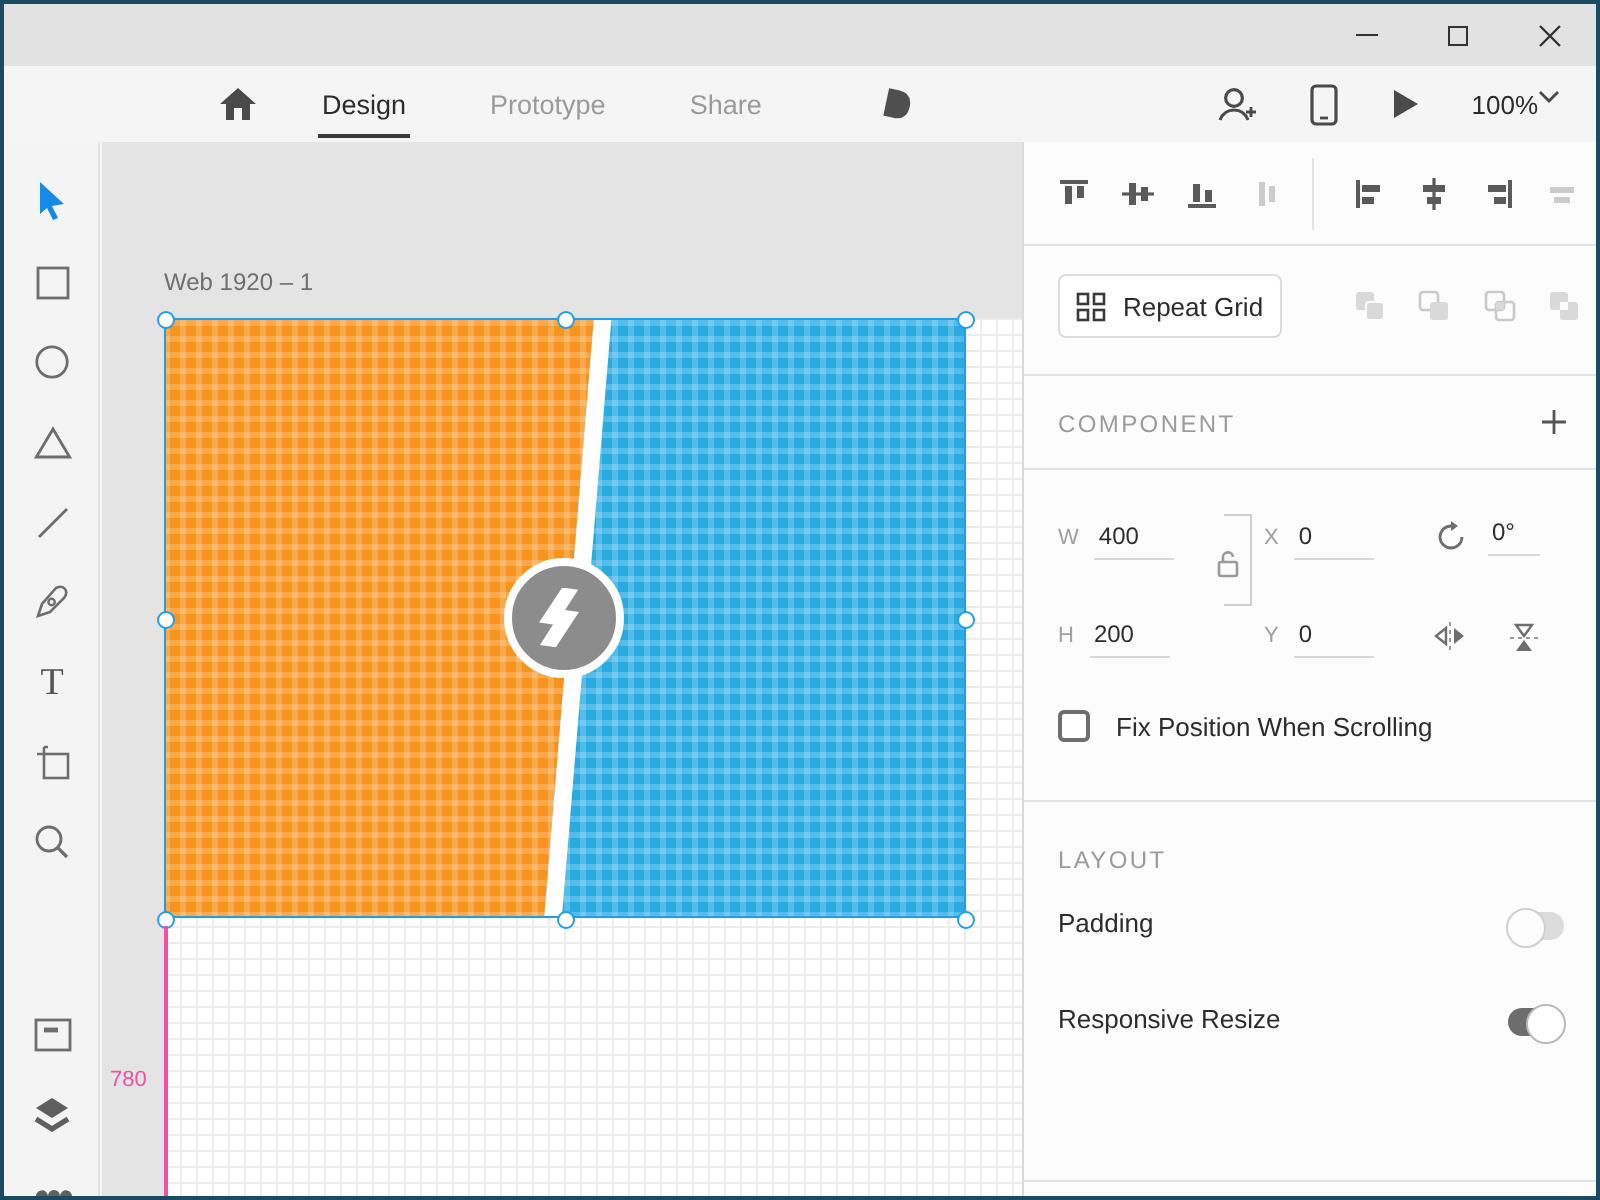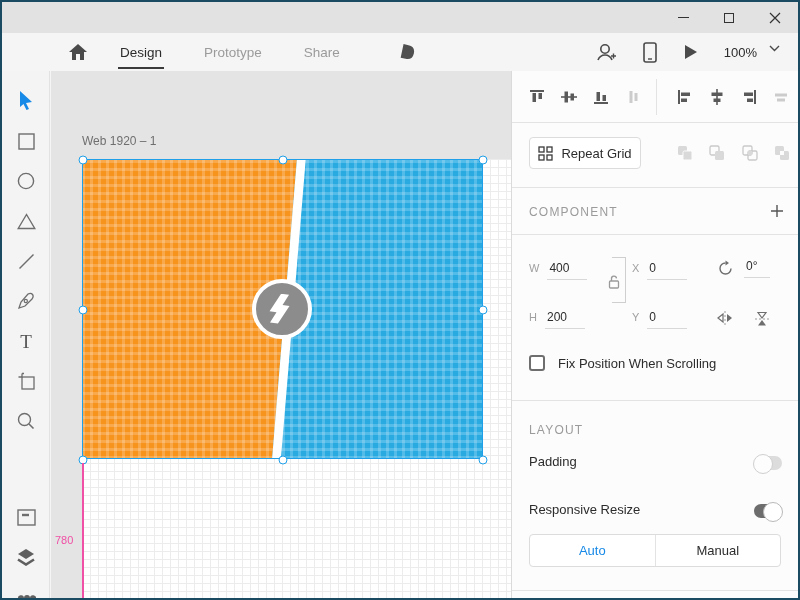--- a/index.html
+++ b/index.html
@@ -9,32 +9,32 @@
   .window { position:relative; width:800px; height:600px; border:2px solid #1b4a63; background:#f5f5f5; }
 
   
   .titlebar { position:absolute; left:0; top:0; right:0; height:31px; background:#e2e2e2; }
   .win-controls { position:absolute; right:0; top:0; height:31px; display:flex; }
   .win-btn { width:46px; height:31px; display:flex; align-items:center; justify-content:center; color:#333; }
   .min-glyph { width:11px; height:1px; background:#333; display:block; }
   .max-glyph { width:10px; height:10px; border:1px solid #333; display:block; }
 
   
-  .appbar { position:absolute; left:0; top:31px; right:0; height:38px; background:#f5f5f5; display:flex; align-items:center; }
+  .appbar { position:absolute; left:0; top:31px; right:0; height:38px; background:#f5f5f5; display:flex; align-items:center;padding-left:41px; }
   .icon-btn { display:flex; align-items:center; justify-content:center; height:38px; }
   .hamburger { width:22px; margin-left:16px; display:flex; flex-direction:column; gap:4px; }
   .hamburger span { height:2px; background:#5a5a5a; border-radius:1px; }
   .home-btn { margin-left:28px; }
   .tabs { display:flex; margin-left:32px; gap:42px; }
   .tab { font-size:13.5px; color:#9b9b9b; position:relative; height:38px; display:flex; align-items:center; cursor:default; }
   .tab.active { color:#2c2c2c; }
   .tab.active::after { content:""; position:absolute; left:-2px; right:-2px; bottom:2px; height:2px; background:#3a3a3a; }
   .doc-status { margin-left:60px; }
   .appbar-right { margin-left:auto; display:flex; align-items:center; gap:26px; margin-right:18px; }
-  .zoom-ctl { display:flex; align-items:flex-start; gap:12px; font-size:13px; color:#2c2c2c; }
+  .zoom-ctl { display:flex; align-items:flex-start; gap:0; font-size:13px; color:#2c2c2c; }
 
   
   .leftrail { position:absolute; left:0; top:69px; bottom:0; width:48px; background:#f4f4f4; border-right:1px solid #e2e2e2; overflow:hidden; }
   .tool { position:absolute; left:0; width:48px; height:34px; display:flex; align-items:center; justify-content:center; }
 
   
   .canvas { position:absolute; left:49px; top:69px; width:462px; bottom:0; background:#e4e4e4; overflow:hidden; }
   .artboard-label { position:absolute; left:31px; top:63px; font-size:12px; color:#6f6f6f; }
   .artboard { position:absolute; left:31px; top:88px; width:470px; height:450px; background-color:#ffffff;
       background-image:linear-gradient(#ececec 1px, transparent 1px), linear-gradient(90deg,#ececec 1px, transparent 1px);
@@ -407,20 +407,16 @@
       <span>Fix Position When Scrolling</span>
     </div>
     <div class="divider" style="top:329px"></div>
 
     <div class="sec-header" style="top:352px">LAYOUT</div>
     <div class="row-label" style="top:383px">Padding</div>
     <div class="toggle off" style="top:385px"></div>
     <div class="row-label" style="top:431px">Responsive Resize</div>
     <div class="toggle on" style="top:433px"></div>
 
-    <div class="segmented">
-      <div class="seg auto">Auto</div>
-      <div class="seg manual">Manual</div>
-    </div>
     <div class="divider" style="top:519px"></div>
   </div>
 
 </div>
 
 </body></html>

